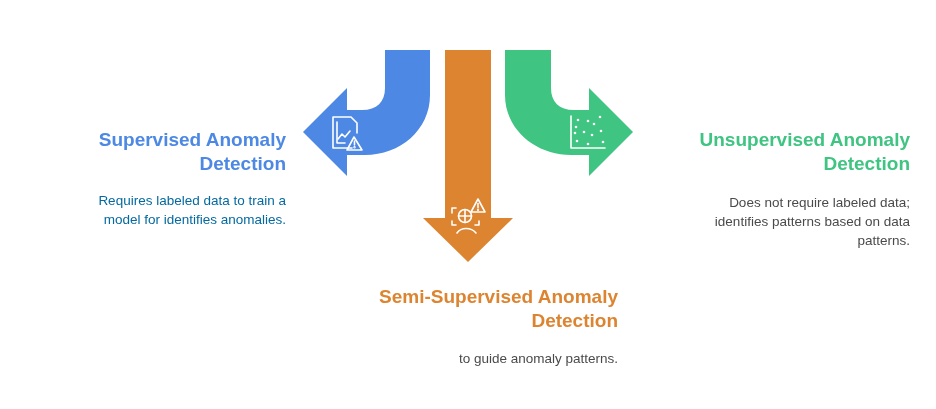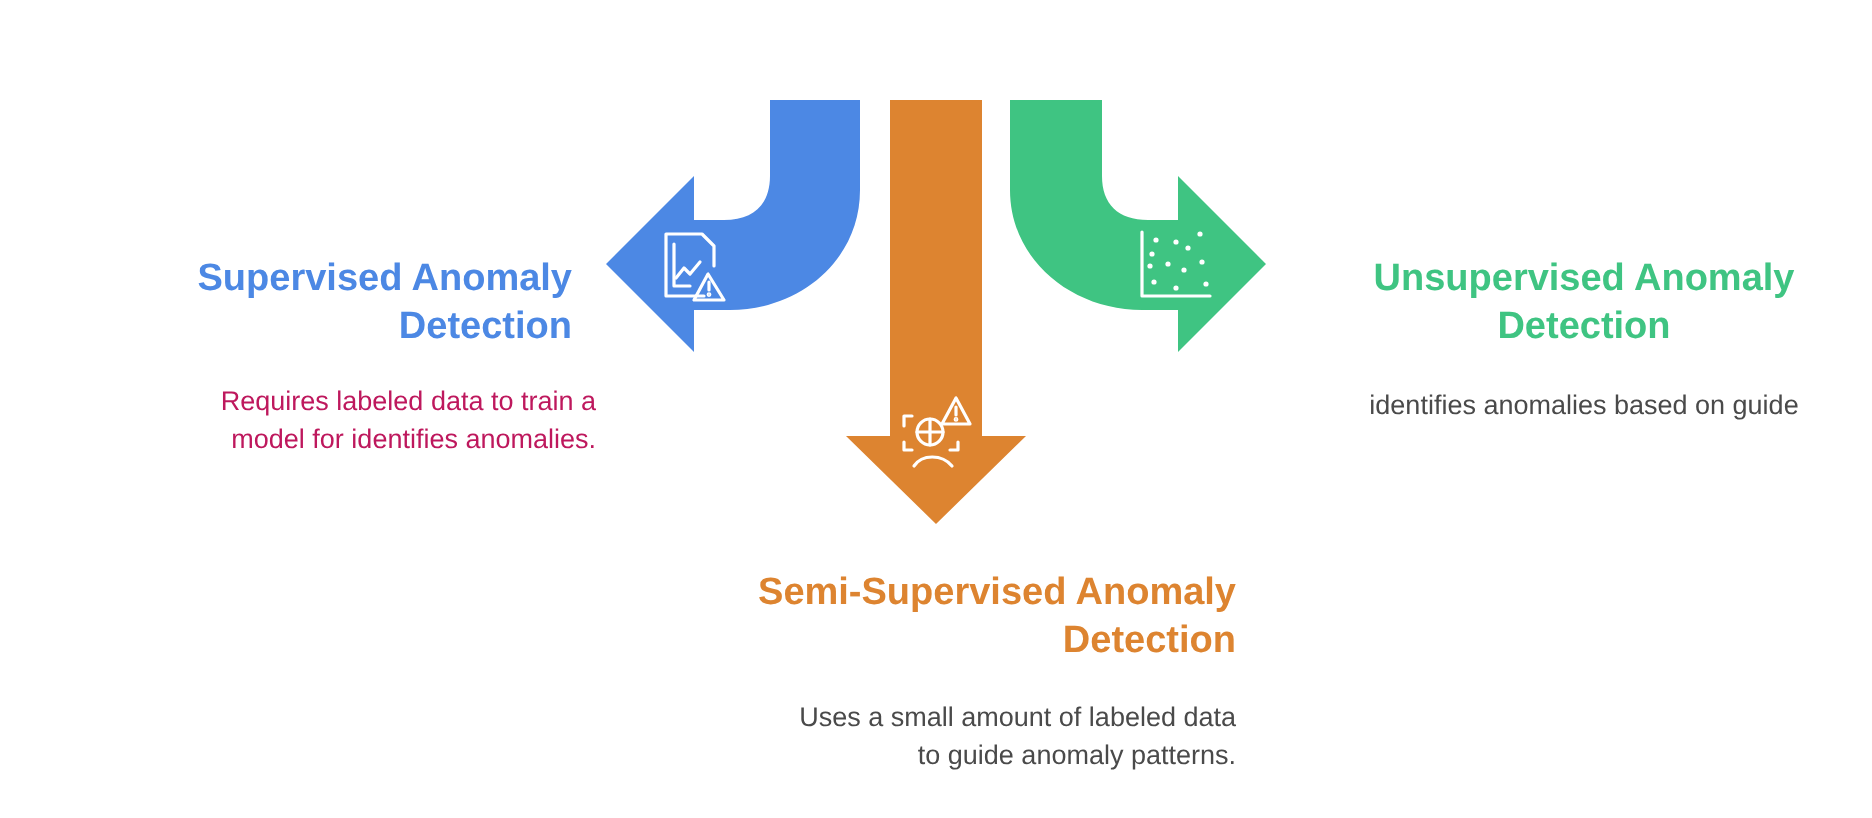--- a/index.html
+++ b/index.html
@@ -2,21 +2,21 @@
 <html><head>
   <meta charset="utf-8">
   <style>
     html, body { margin: 0; padding: 0; background: #ffffff; }
     body { width: 936px; height: 409px; position: relative; overflow: hidden;
            font-family: "Liberation Sans", sans-serif; }
     #diagram { position: absolute; left: 0; top: 0; }
     .title { position: absolute; font-weight: bold; font-size: 19px; line-height: 24px; }
     .desc { position: absolute; font-size: 13.5px; line-height: 19px; color: #4a4a4a; }
     .right { text-align: right; }
-    .left { text-align: center; margin-left: 12px; }
+    .left { text-align: right; }
     .center { text-align: right; }
   </style>
 </head>
 <body>
 
 <svg id="diagram" width="936" height="409" viewBox="0 0 936 409">
 
   <g>
     <path id="blue-arrow" d="M385 50 L430 50 L430 95 C430 130 400 155 365 155 L347 155 L347 176 L303 132 L347 88 L347 110 L362 110 C377 110 385 102 385 88 Z" fill="#4C88E4"></path>
     <g fill="none" stroke="#fff" stroke-width="1.6" stroke-linecap="round" stroke-linejoin="round">
@@ -64,33 +64,34 @@
         <circle cx="603" cy="142" r="1.3"></circle>
       </g>
     </g>
   </g>
 </svg>
 
 <div class="title right" style="left: 60px; top: 128px; width: 226px; color: rgb(76, 136, 228);">
   <div>Supervised Anomaly</div>
   <div>Detection</div>
 </div>
-<div class="desc right" style="left: 52px; top: 191px; width: 246px; color: #be185d;">
+<div class="desc right" style="left: 40px; top: 191px; width: 246px; color: #0369a1;">
   <div>Requires labeled data to train a</div>
   <div>model for identifies anomalies.</div>
 </div>
 
 <div class="title left" style="left: 650px; top: 128px; width: 260px; color: rgb(63, 196, 130);">
   <div>Unsupervised Anomaly</div>
   <div>Detection</div>
 </div>
 <div class="desc left" style="left: 650px; top: 193px; width: 260px; color: rgb(74, 74, 74);">
-  <div>identifies anomalies based on guide</div>
+  <div>Does not require labeled data;</div>
+  <div>identifies patterns based on data</div>
+  <div>patterns.</div>
 </div>
 
 <div class="title center" style="left: 318px; top: 285px; width: 300px; color: rgb(221, 132, 48);">
   <div>Semi-Supervised Anomaly</div>
   <div>Detection</div>
 </div>
 <div class="desc center" style="left: 318px; top: 349px; width: 300px; color: rgb(74, 74, 74);">
-  <div>Uses a small amount of labeled data</div>
   <div>to guide anomaly patterns.</div>
 </div>
 
 </body></html>

